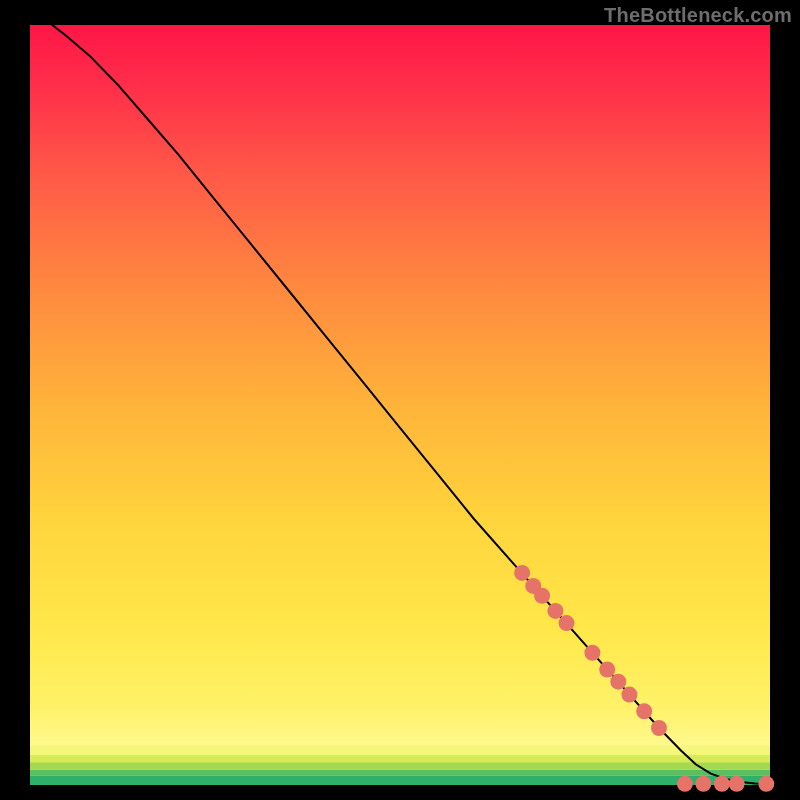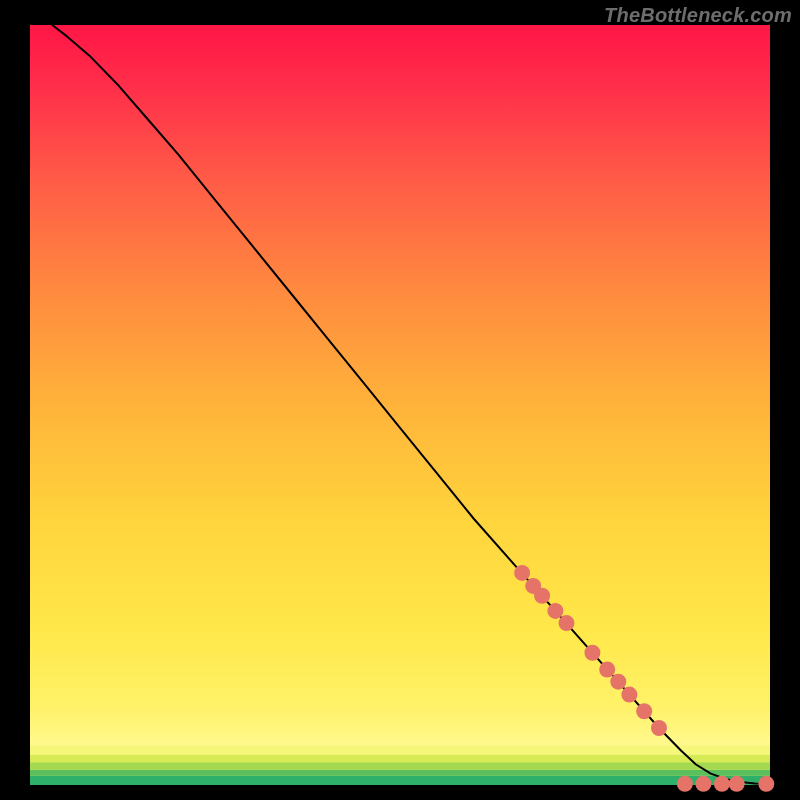--- a/index.html
+++ b/index.html
@@ -7,21 +7,20 @@
     padding: 0;
     width: 800px;
     height: 800px;
     background: #000;
     overflow: hidden;
   }
   .chart-wrap {
     position: relative;
     width: 800px;
     height: 576px;
-    font-style: italic;
   }
   svg {
     position: absolute;
     left: 0;
     top: 0;
     width: 800px;
     height: 800px;
     display: block;
   }
   .watermark {

